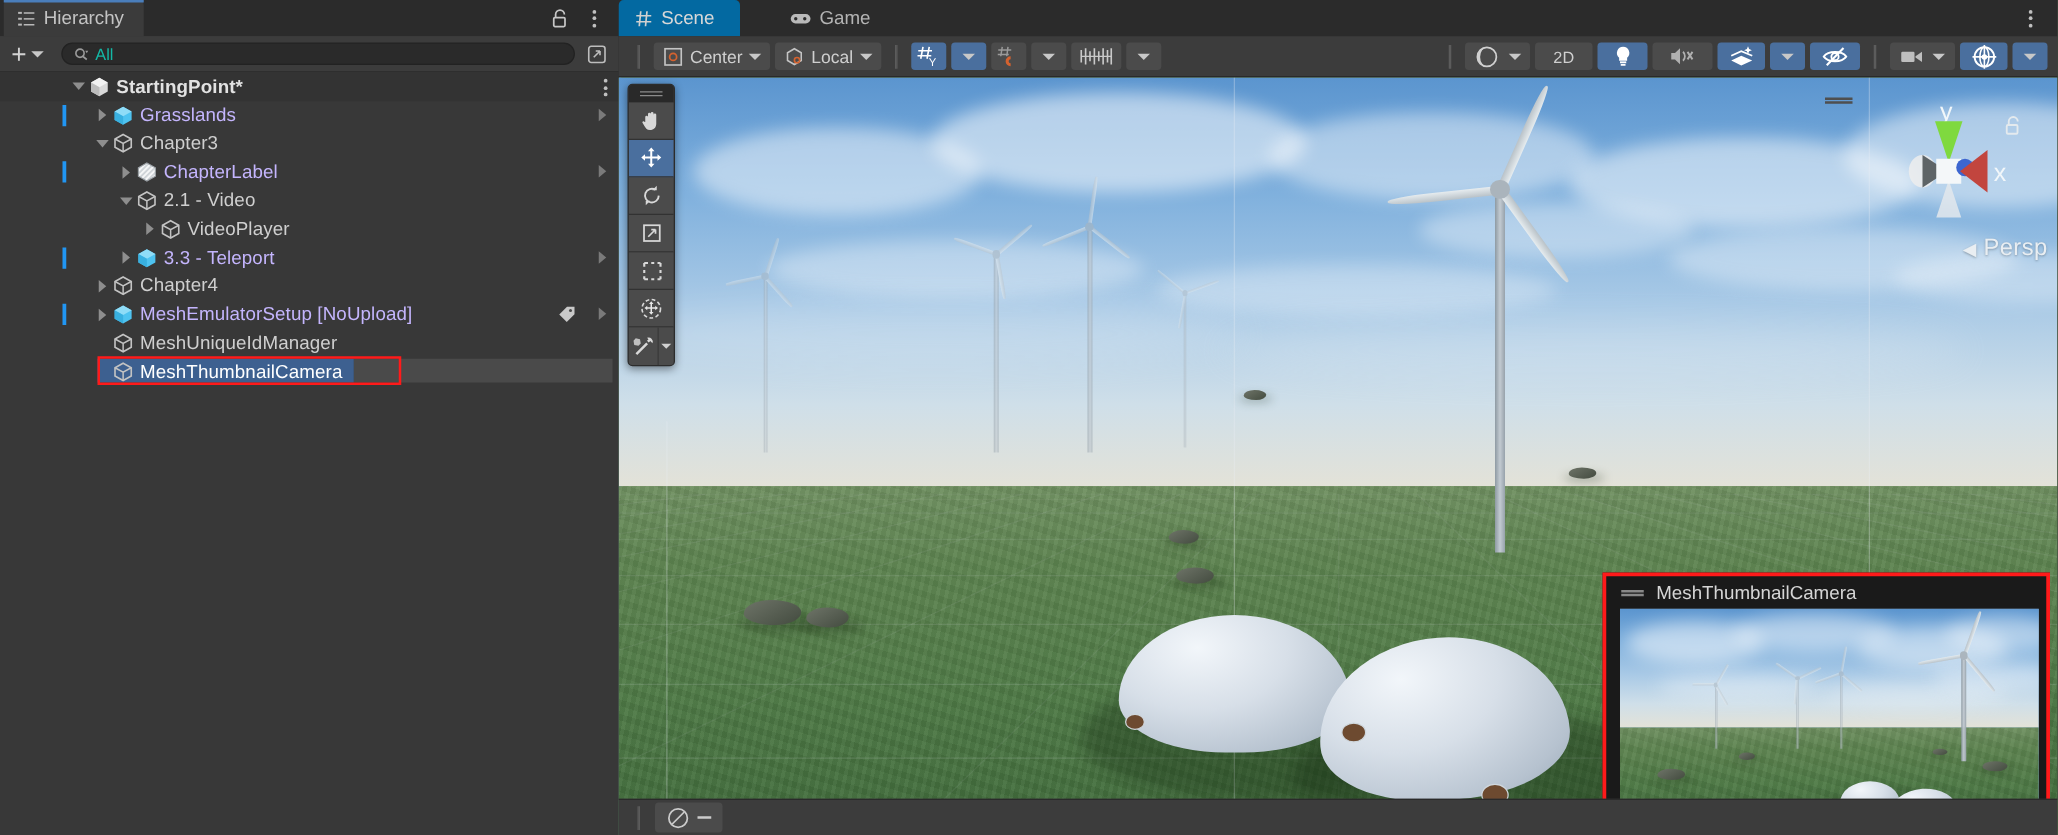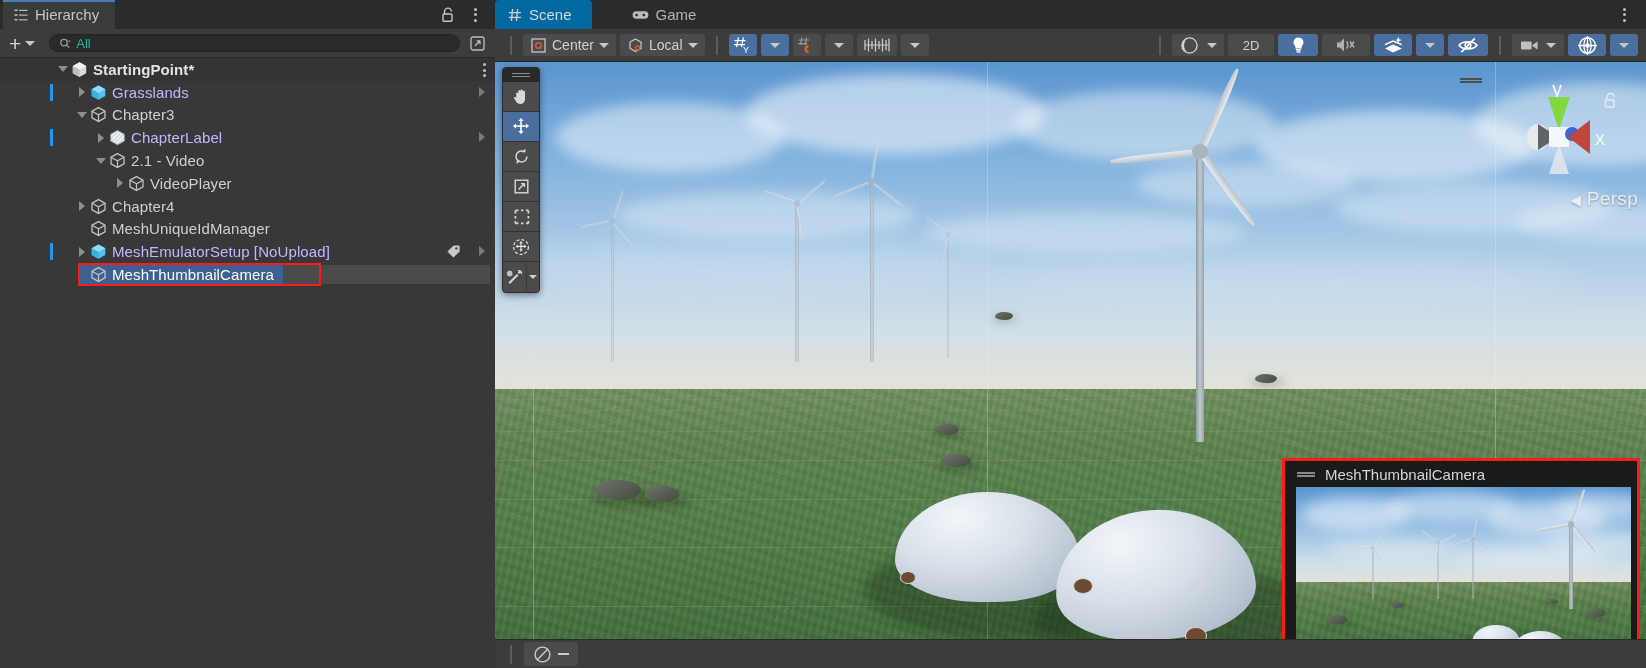--- a/index.html
+++ b/index.html
@@ -294,42 +294,47 @@
           </div>
           <div class="go-icon" style="position: relative;">
             <svg width="17" height="17" viewBox="0 0 17 17">
               <path d="M8.5 1.6 L15 5.2v6.6L8.5 15.4 2 11.8V5.2z" fill="none" stroke="#c3c3c3" stroke-width="1.3"></path>
               <path d="M2 5.2 L8.5 8.8 15 5.2 M8.5 8.8 V15.4" fill="none" stroke="#c3c3c3" stroke-width="1.2"></path>
             </svg>
           </div>
           <span class="lbl plain" style="position: relative;">VideoPlayer</span>
         </div>
         <div class="row">
+          <div class="prefab-bar"></div>
+          <div style="width: 93px; flex: 0 0 auto;"></div>
+          <div class="foldout">
+            <div class="tri-r"></div>
+          </div>
+          <div class="go-icon" style="position: relative;">
+            <svg width="17" height="17" viewBox="0 0 17 17">
+              <path d="M8.5 1.4 L15.3 5.2v6.8L8.5 15.8 1.7 12V5.2z" fill="#4ec3f0"></path>
+              <path d="M1.7 5.2 L8.5 9 15.3 5.2 8.5 1.4z" fill="#8fdcf7"></path>
+              <path d="M8.5 9 V15.8 L1.7 12V5.2z" fill="#38b0e0"></path>
+            </svg>
+          </div>
+          <span class="lbl prefab" style="position: relative;">3.3 - Teleport</span>
+          <span class="chev-r"></span>
+        </div>
+        <div class="row">
           <div style="width: 74px; flex: 0 0 auto;"></div>
           <div class="foldout">
             <div class="tri-r"></div>
           </div>
           <div class="go-icon" style="position: relative;">
             <svg width="17" height="17" viewBox="0 0 17 17">
               <path d="M8.5 1.6 L15 5.2v6.6L8.5 15.4 2 11.8V5.2z" fill="none" stroke="#c3c3c3" stroke-width="1.3"></path>
               <path d="M2 5.2 L8.5 8.8 15 5.2 M8.5 8.8 V15.4" fill="none" stroke="#c3c3c3" stroke-width="1.2"></path>
             </svg>
           </div>
           <span class="lbl plain" style="position: relative;">Chapter4</span>
-        </div>
-        <div class="row">
-          <div style="width: 74px; flex: 0 0 auto;"></div>
-          <div class="foldout"></div>
-          <div class="go-icon" style="position: relative;">
-            <svg width="17" height="17" viewBox="0 0 17 17">
-              <path d="M8.5 1.6 L15 5.2v6.6L8.5 15.4 2 11.8V5.2z" fill="none" stroke="#c3c3c3" stroke-width="1.3"></path>
-              <path d="M2 5.2 L8.5 8.8 15 5.2 M8.5 8.8 V15.4" fill="none" stroke="#c3c3c3" stroke-width="1.2"></path>
-            </svg>
-          </div>
-          <span class="lbl plain" style="position: relative;">MeshUniqueIdManager</span>
         </div>
         <div class="row">
           <div class="prefab-bar"></div>
           <div style="width: 74px; flex: 0 0 auto;"></div>
           <div class="foldout">
             <div class="tri-r"></div>
           </div>
           <div class="go-icon" style="position: relative;">
             <svg width="17" height="17" viewBox="0 0 17 17">
               <path d="M8.5 1.4 L15.3 5.2v6.8L8.5 15.8 1.7 12V5.2z" fill="#4ec3f0"></path>
@@ -338,20 +343,31 @@
             </svg>
           </div>
           <span class="lbl prefab" style="position: relative;">MeshEmulatorSetup [NoUpload]</span>
           <span class="tagico">
             <svg width="15" height="15" viewBox="0 0 15 15">
               <path d="M1.4 7.6 L7.6 1.4 H13.6 V7.4 L7.4 13.6z" fill="#c9c9c9"></path>
               <circle cx="10.4" cy="4.4" r="1.2" fill="#4a4a4a"></circle>
             </svg>
           </span>
           <span class="chev-r"></span>
+        </div>
+        <div class="row">
+          <div style="width: 74px; flex: 0 0 auto;"></div>
+          <div class="foldout"></div>
+          <div class="go-icon" style="position: relative;">
+            <svg width="17" height="17" viewBox="0 0 17 17">
+              <path d="M8.5 1.6 L15 5.2v6.6L8.5 15.4 2 11.8V5.2z" fill="none" stroke="#c3c3c3" stroke-width="1.3"></path>
+              <path d="M2 5.2 L8.5 8.8 15 5.2 M8.5 8.8 V15.4" fill="none" stroke="#c3c3c3" stroke-width="1.2"></path>
+            </svg>
+          </div>
+          <span class="lbl plain" style="position: relative;">MeshUniqueIdManager</span>
         </div>
         <div class="row sel-row">
           <div class="sel-rest"></div>
           <div class="sel-bg"></div>
           <div style="width: 74px; flex: 0 0 auto;"></div>
           <div class="foldout"></div>
           <div class="go-icon" style="position: relative;">
             <svg width="17" height="17" viewBox="0 0 17 17">
               <path d="M8.5 1.6 L15 5.2v6.6L8.5 15.4 2 11.8V5.2z" fill="none" stroke="#c3c3c3" stroke-width="1.3"></path>
               <path d="M2 5.2 L8.5 8.8 15 5.2 M8.5 8.8 V15.4" fill="none" stroke="#c3c3c3" stroke-width="1.2"></path>

